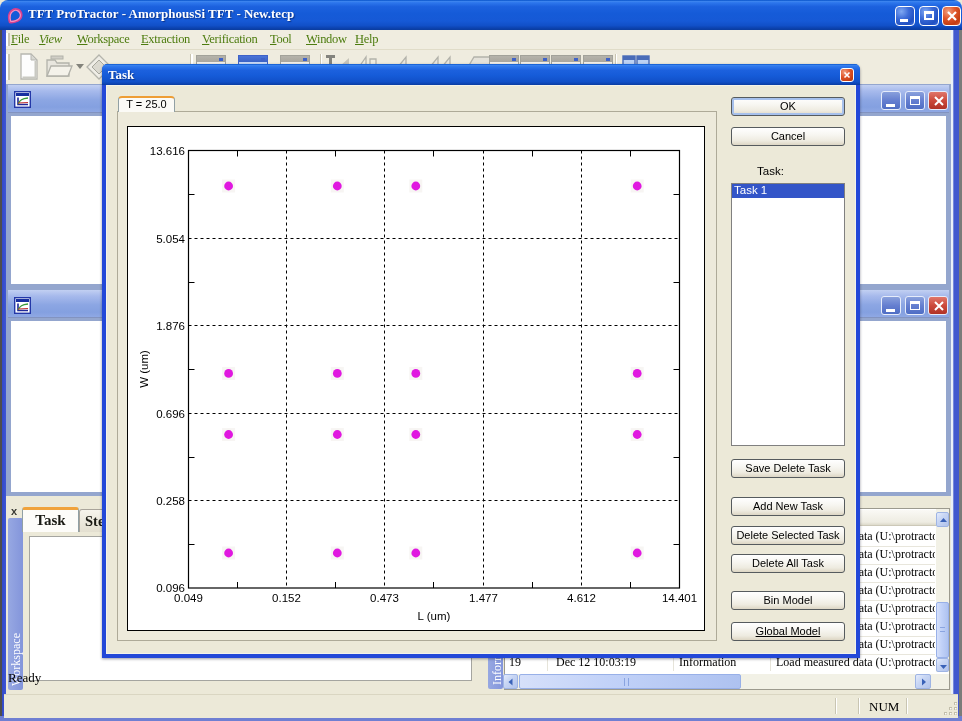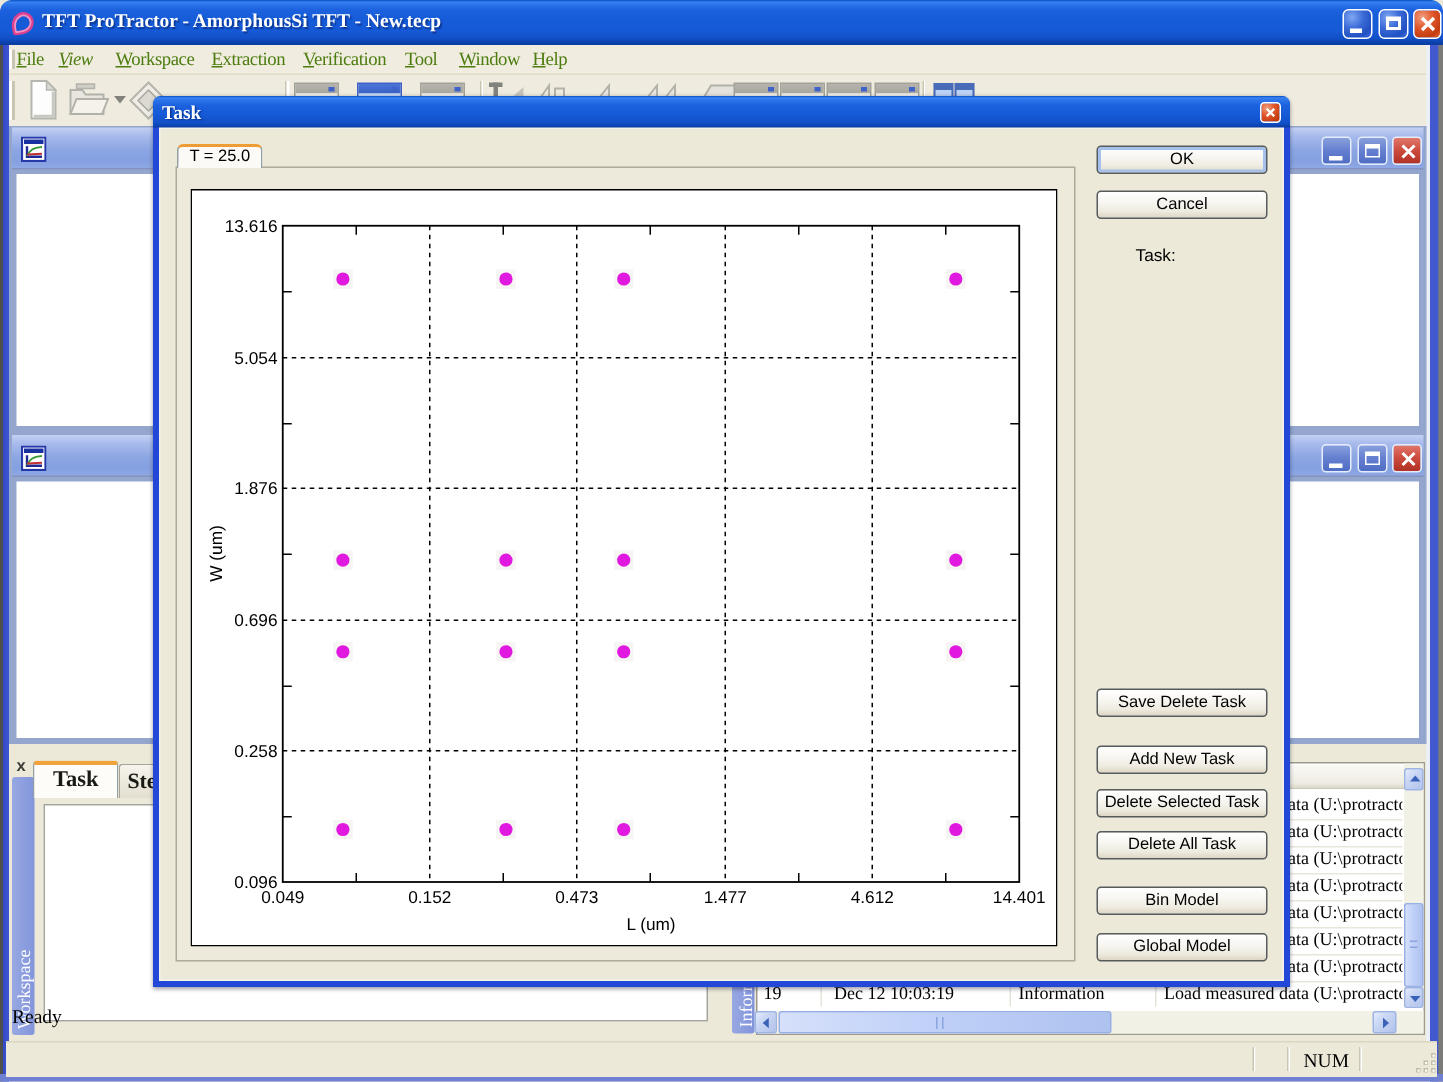--- a/index.html
+++ b/index.html
@@ -427,19 +427,22 @@
       <text x="552.5" y="476">14.401</text>
     </g>
     <text x="307" y="494" fill="#000" text-anchor="middle">L (um)</text>
     <text transform="translate(21,243) rotate(-90)" fill="#000" text-anchor="middle">W (um)</text>
   </svg>
   </div>
 
   <div class="abs xpbtn" style="top:33px;box-shadow:inset 0 0 0 2px #A6C0EC;">OK</div>
   <div class="abs xpbtn" style="top:63px;">Cancel</div>
   <div class="abs" style="left:629px;top:101px;font:11.5px 'Liberation Sans',sans-serif;margin-left:26px;">Task:</div>
+  <div class="abs" style="left:629px;top:119px;width:114px;height:263px;background:#fff;border:1px solid #808080;box-sizing:border-box;">
+    <div style="height:14px;background:#3355C8;color:#fff;font:11.5px 'Liberation Sans',sans-serif;padding-left:2px;">Task 1</div>
+  </div>
   <div class="abs xpbtn" style="top:395px;">Save Delete Task</div>
   <div class="abs xpbtn" style="top:433px;">Add New Task</div>
   <div class="abs xpbtn" style="top:462px;">Delete Selected Task</div>
   <div class="abs xpbtn" style="top:490px;">Delete All Task</div>
   <div class="abs xpbtn" style="top:527px;">Bin Model</div>
-  <div class="abs xpbtn" style="top:558px;">Global Model</div>
+  <div class="abs xpbtn" style="top:558px;text-decoration:underline;">Global Model</div>
 </div>
 
 </body></html>

